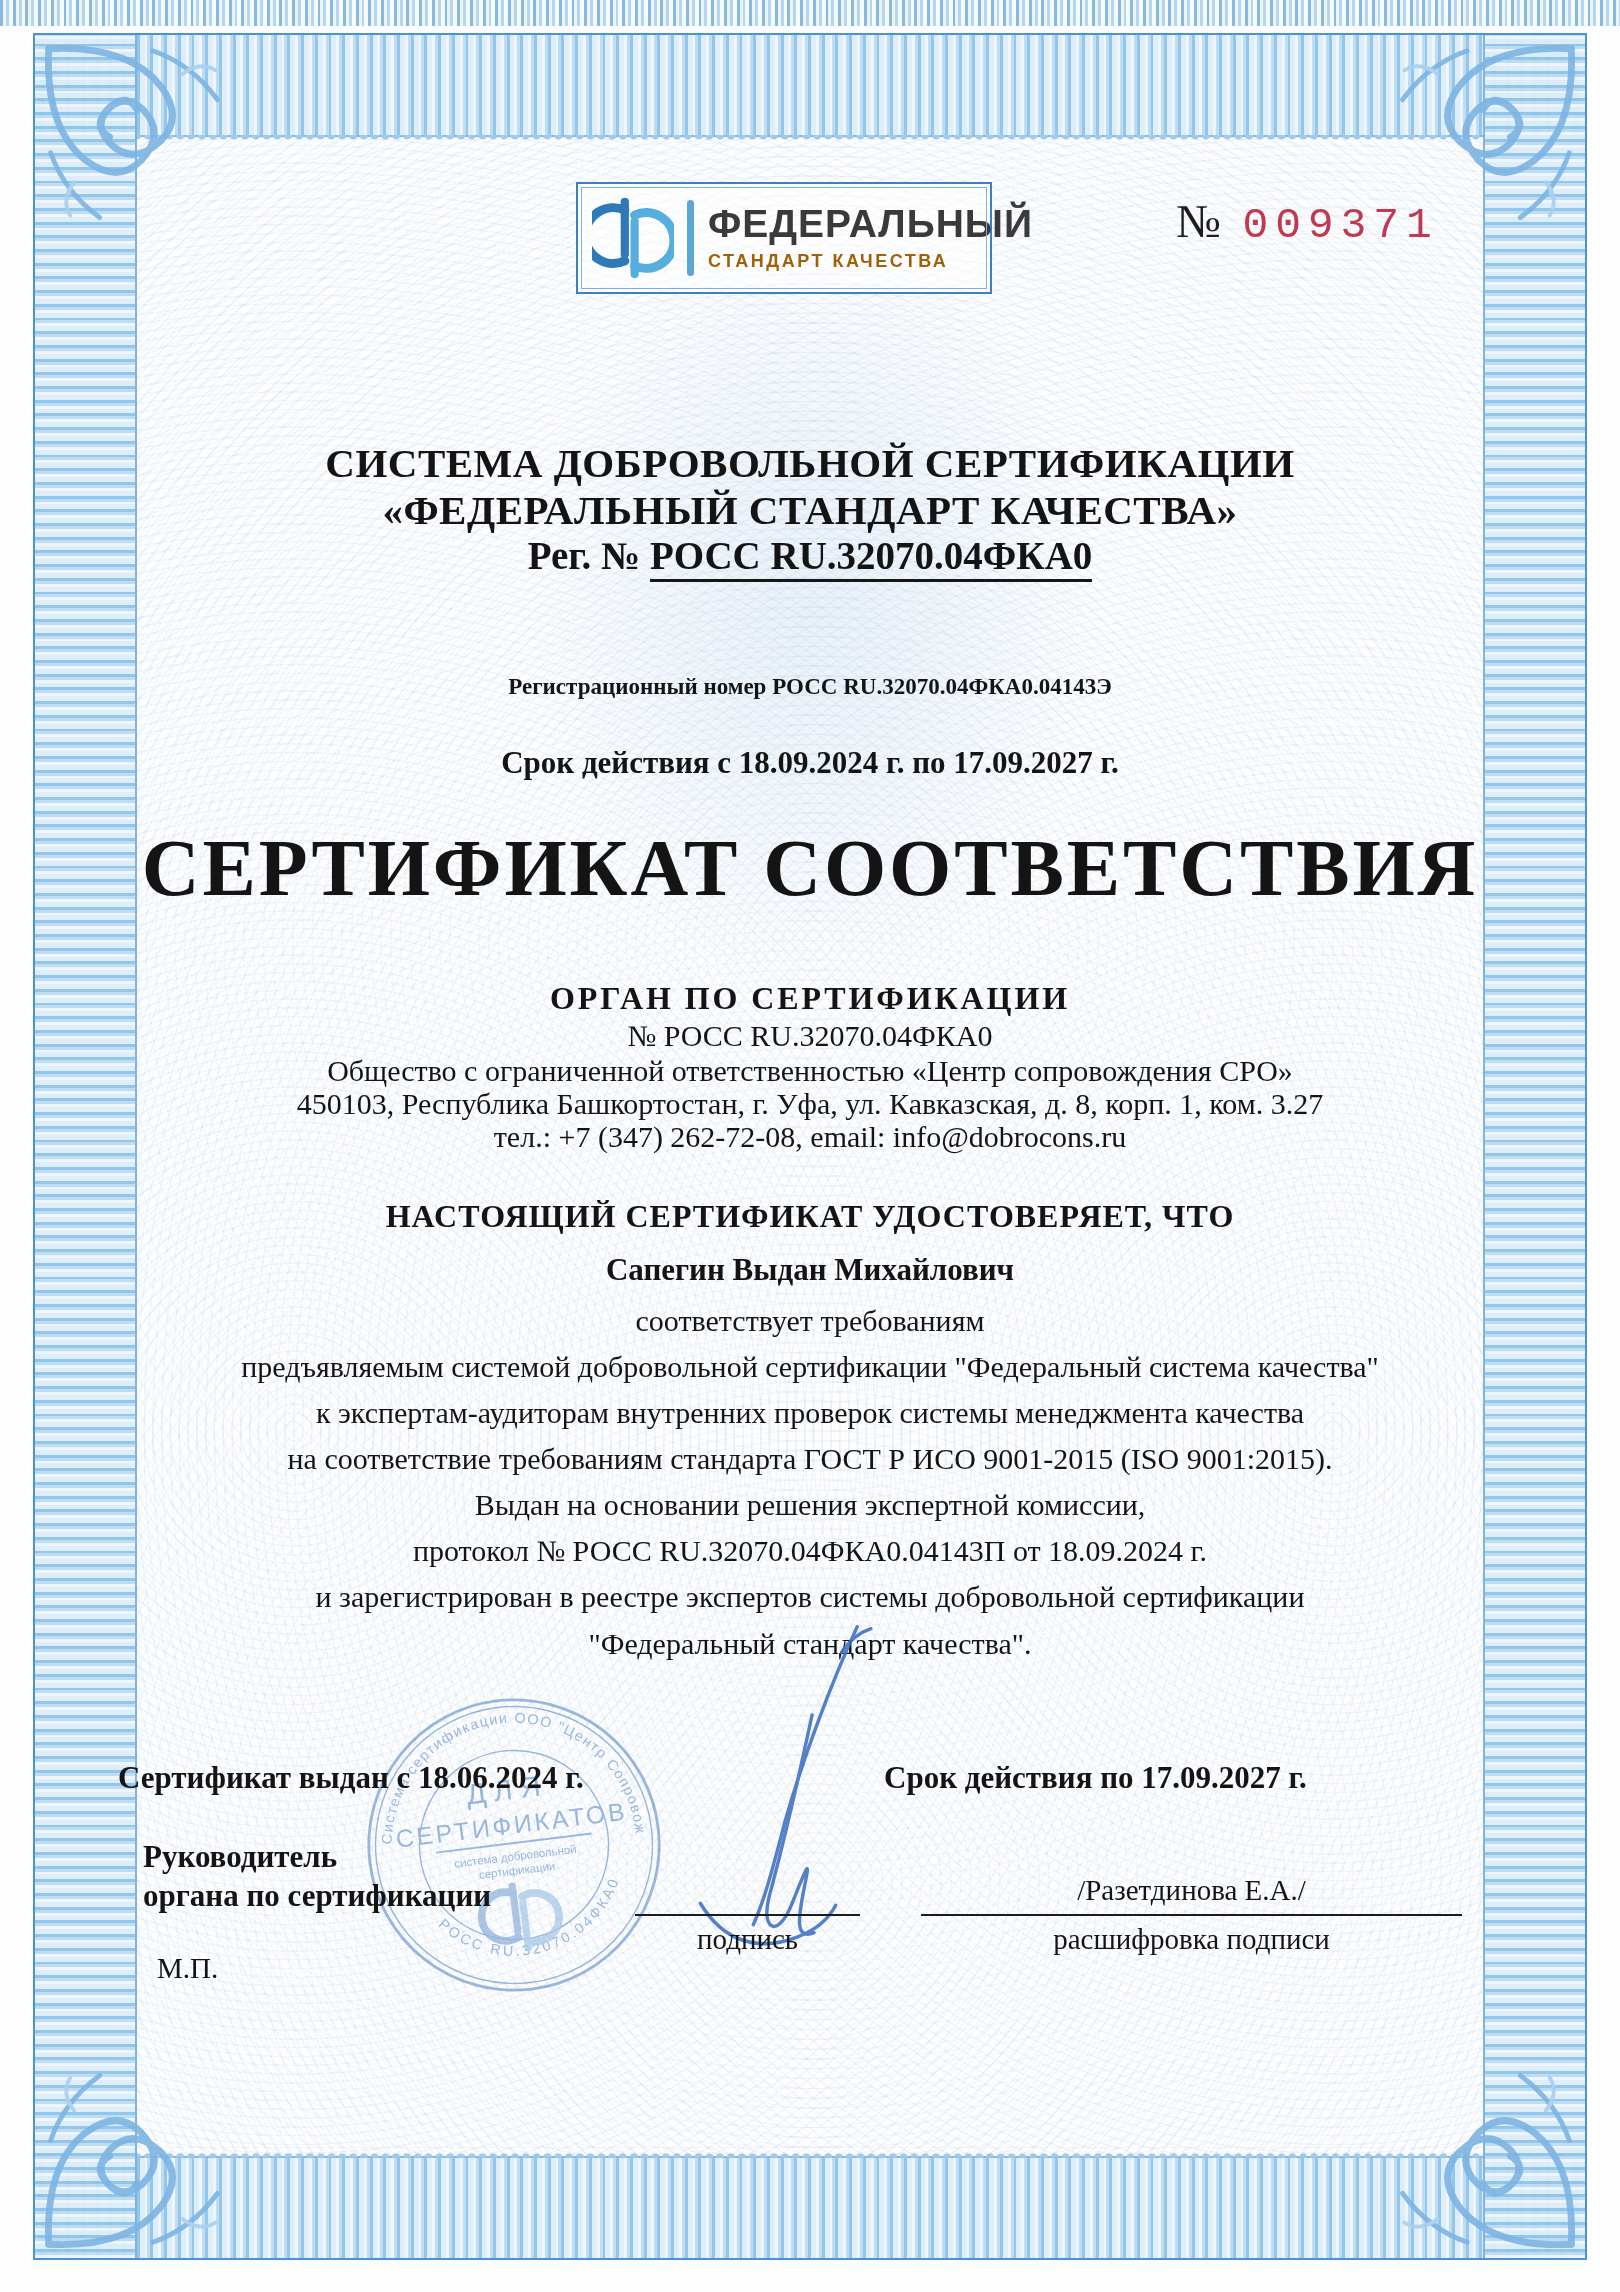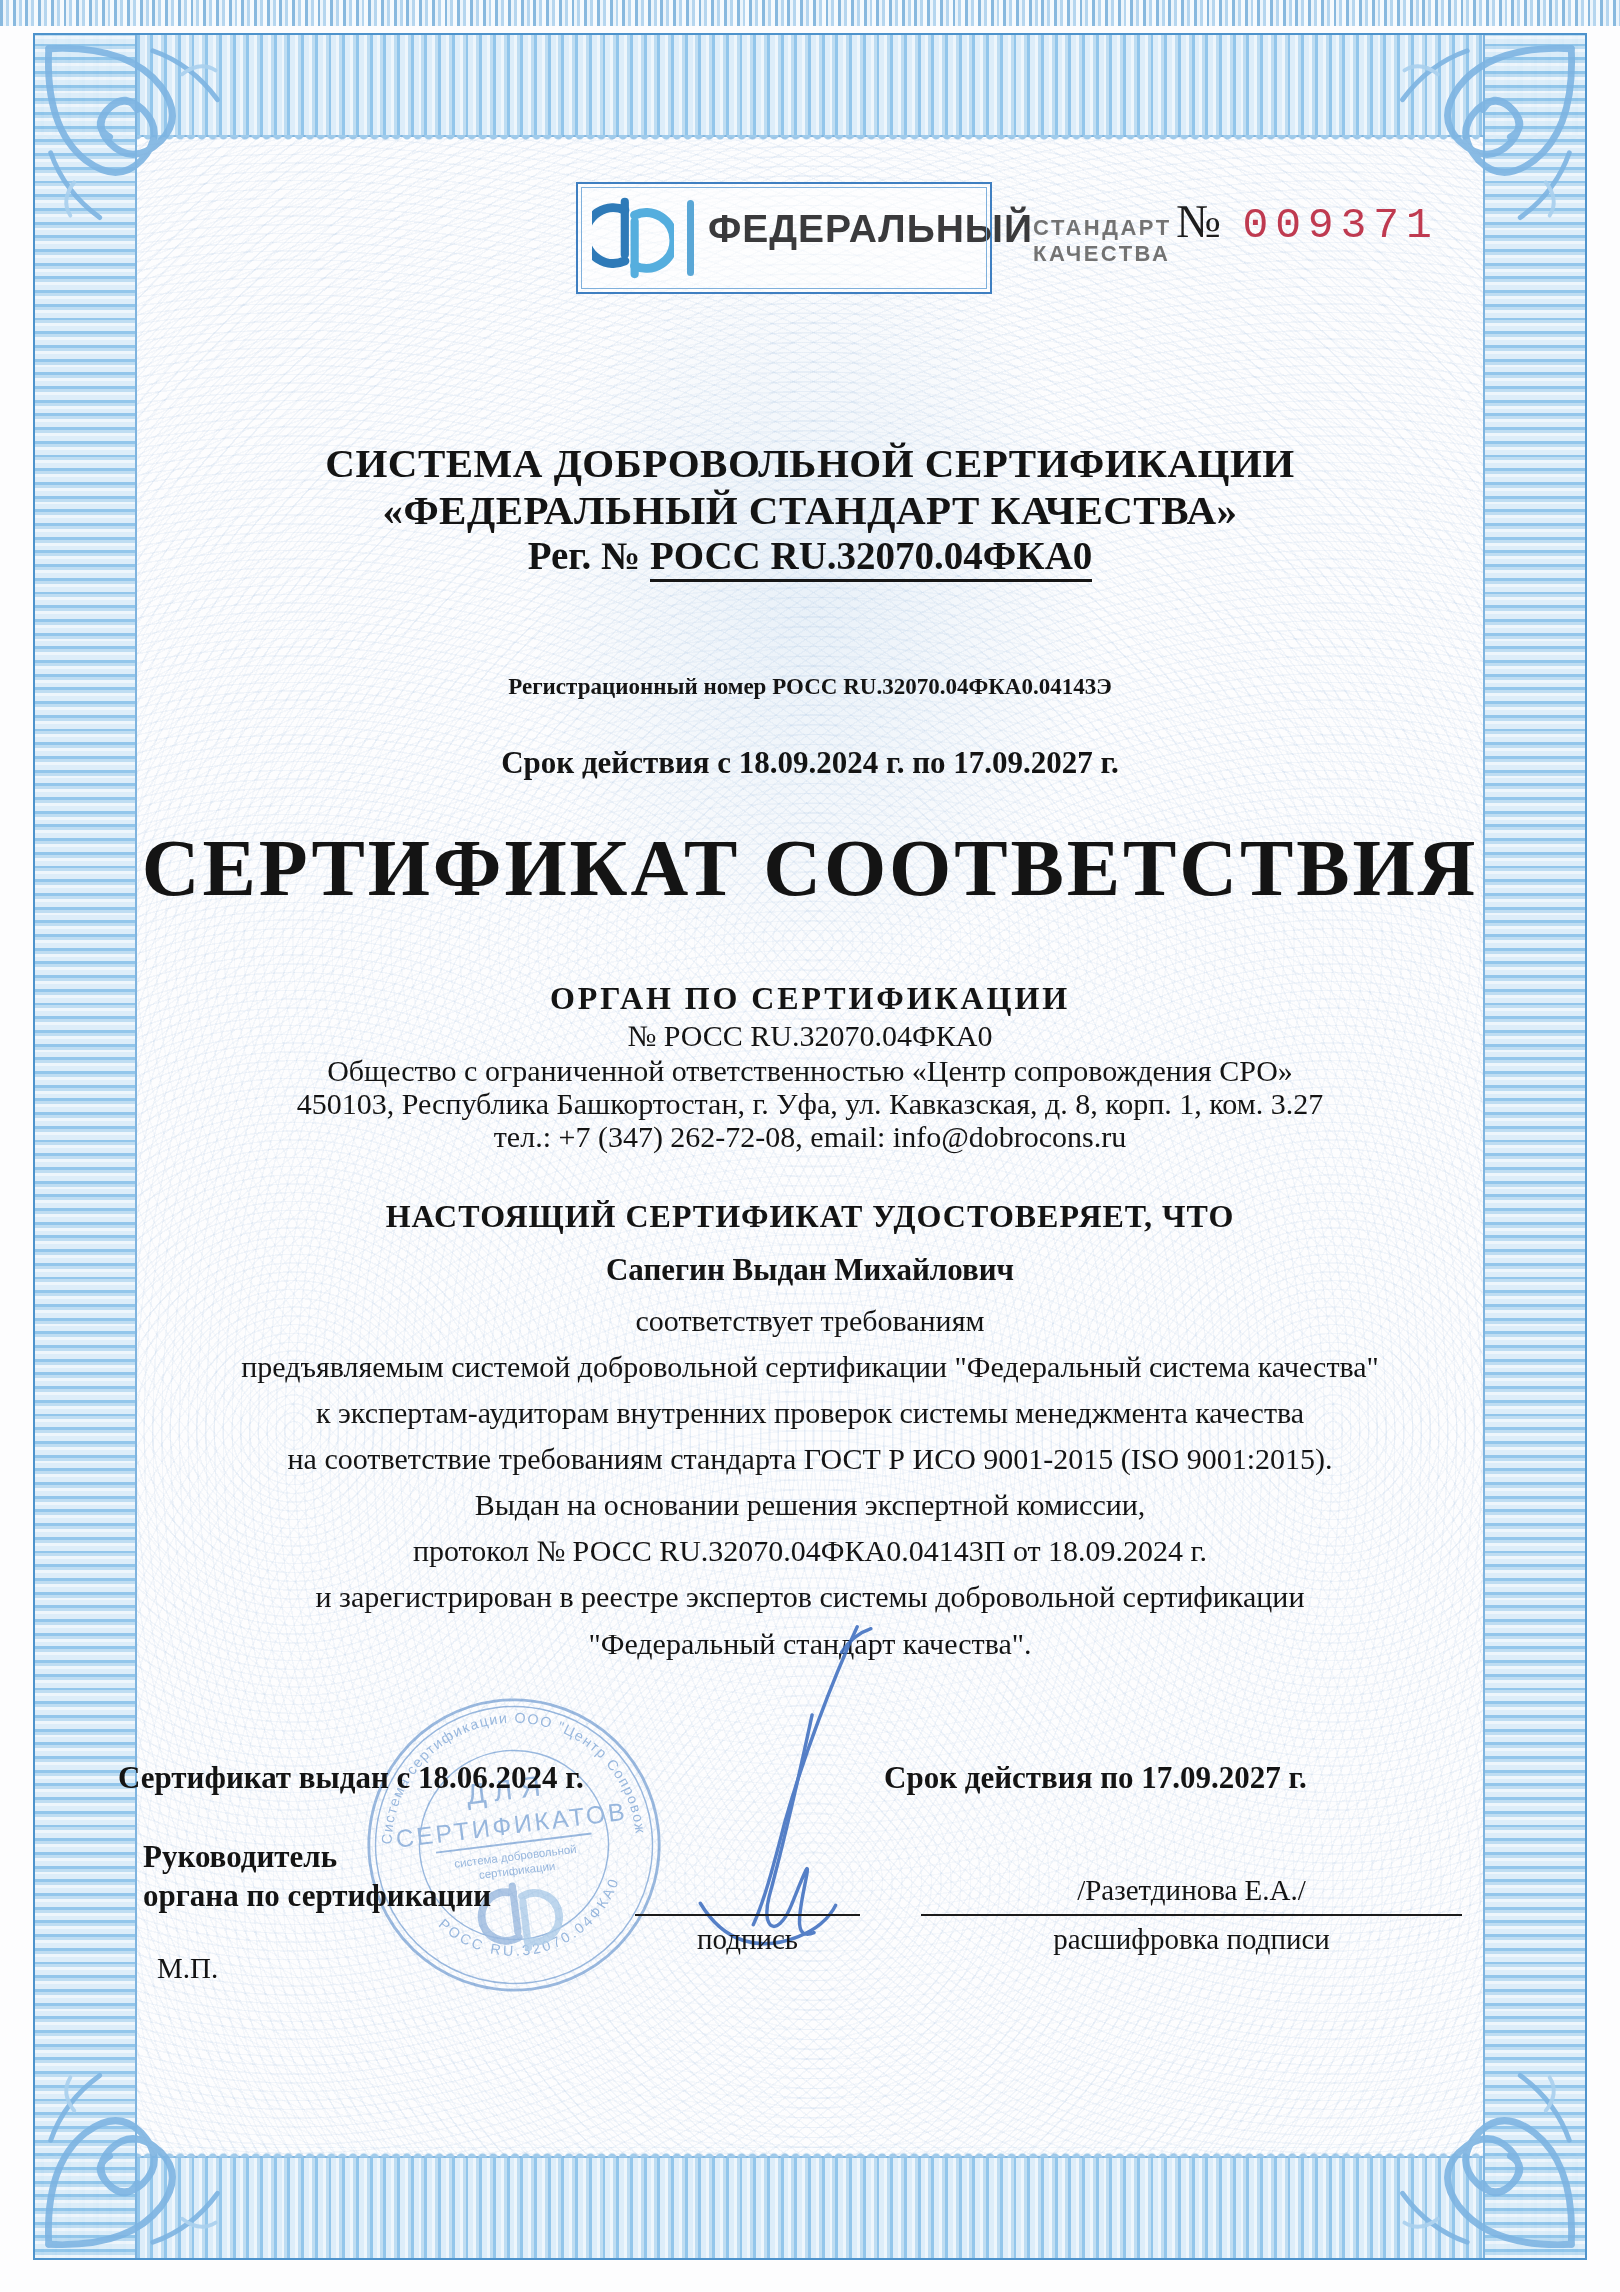--- a/index.html
+++ b/index.html
@@ -52,23 +52,23 @@
   .ctr{left:0;right:0;text-align:center;}
   
   .logo-box{
     left:576px;top:182px;width:416px;height:112px;
     border:2.9px solid #3f7fc1;background:rgba(255,255,255,.55);
     display:flex;align-items:center;gap:13.7px;padding:0 13.7px;box-sizing:border-box;
   }
   .logo-box::after{content:"";position:absolute;inset:2.9px;border:1px solid #7fb0dc;pointer-events:none;}
   .logo-mark{flex:0 0 82px;height:86px;}
   .logo-sep{flex:0 0 6.9px;height:76px;background:#5aa7d6;border-radius:3.9px;}
-  .logo-text{display:flex;flex-direction:row;justify-content:center;font-family:"Liberation Sans",sans-serif;}
+  .logo-text{display:flex;flex-direction:column;justify-content:center;font-family:"Liberation Sans",sans-serif;}
   .brand-top{font-size:39px;font-weight:bold;color:#3a3a3c;letter-spacing:1px;line-height:1.05;}
-  .brand-bottom{font-size:22px;color:#737373;letter-spacing:2.5px;font-weight:bold;margin-top:5.9px;}
+  .brand-bottom{font-size:18px;color:#a16207;letter-spacing:2.5px;font-weight:bold;margin-top:5.9px;}
   
   .cert-no{left:1176px;top:194px;display:flex;align-items:baseline;gap:21.6px;}
   .cert-no .no-sign{font-size:47px;color:#1d1d1d;}
   .cert-no .no-value{font-family:"Liberation Mono",monospace;font-size:43px;color:#bf3a50;letter-spacing:6.9px;}
   
   .sys1{top:439px;font-size:41px;font-weight:bold;letter-spacing:0.5px;}
   .sys2{top:486px;font-size:41px;font-weight:bold;letter-spacing:0.5px;}
   .regline{top:533px;font-size:39px;font-weight:bold;}
   .regline .u{border-bottom:3.9px solid #161616;padding-bottom:2px;}
   .meta-reg{top:674px;font-size:23px;font-weight:bold;}

